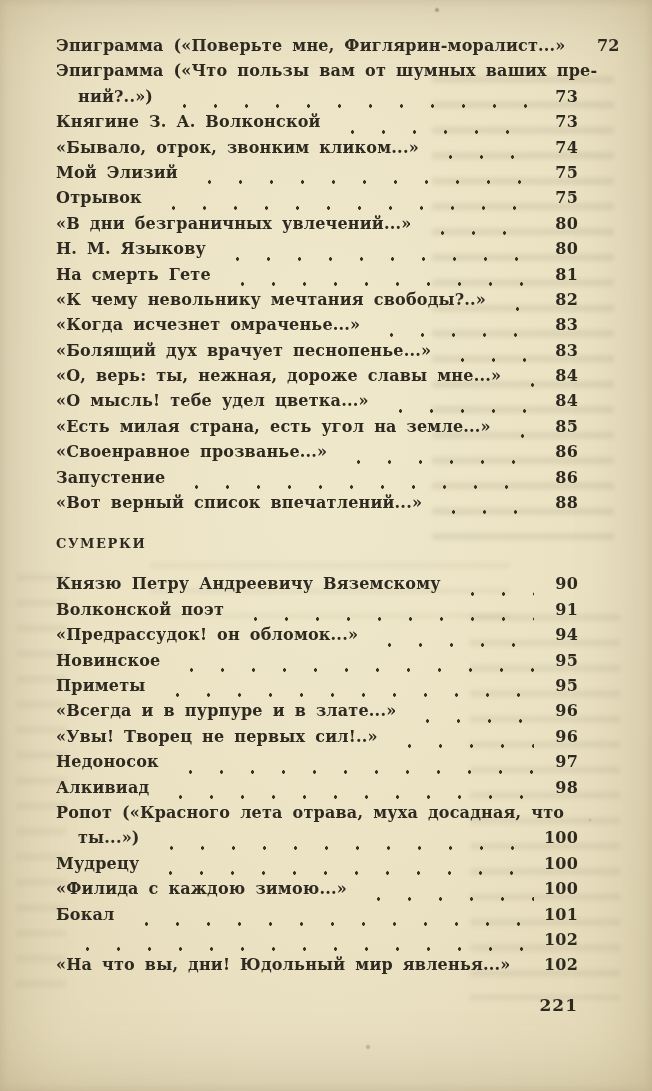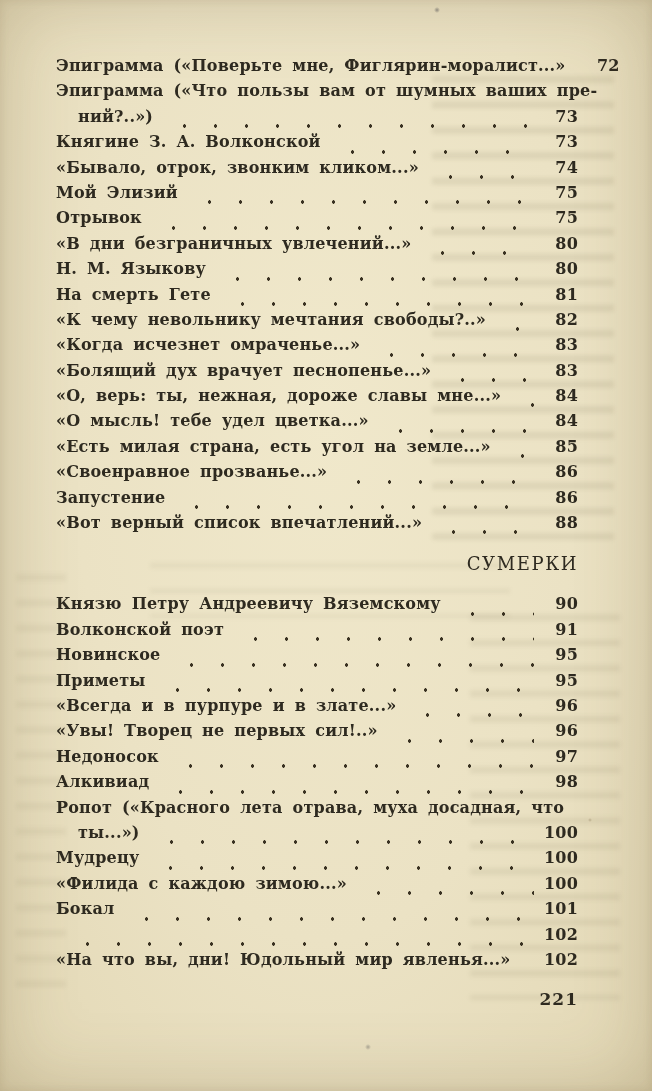--- a/index.html
+++ b/index.html
@@ -26,38 +26,38 @@
   .ghost{position:absolute;pointer-events:none;filter:blur(2px);}
   .g1{left:432px;top:62px;width:182px;height:478px;opacity:.45;
       background:repeating-linear-gradient(180deg, transparent 0 13px, rgba(125,118,88,.30) 15px 20px, transparent 22px 25.4px);}
   .g2{left:470px;top:600px;width:150px;height:400px;opacity:.40;
       background:repeating-linear-gradient(180deg, transparent 0 13px, rgba(125,118,88,.28) 15px 20px, transparent 22px 25.4px);}
   .g3{left:150px;top:548px;width:360px;height:70px;opacity:.35;
       background:repeating-linear-gradient(180deg, transparent 0 14px, rgba(125,118,88,.25) 16px 19px, transparent 21px 25.4px);}
   .g4{left:16px;top:560px;width:50px;height:440px;opacity:.30;
       background:repeating-linear-gradient(180deg, transparent 0 13px, rgba(125,118,88,.28) 15px 20px, transparent 22px 25.4px);}
 
-  .content{position:absolute;left:56px;top:56px;width:522px;}
+  .content{position:absolute;left:56px;top:36px;width:522px;}
   .row{
     display:flex;align-items:baseline;height:25.4px;
     font-size:16px;font-weight:700;letter-spacing:.2px;word-spacing:.26em;
     white-space:nowrap;
   }
   .row .t{flex:0 0 auto;}
   .row.indent{padding-left:22px;justify-content:space-between;}
   .leader{
     flex:1 1 auto;align-self:flex-end;height:10px;
     margin:0 8px 4px 10px;
     background-image:radial-gradient(circle, #3a3222 1.5px, transparent 1.9px);
     background-size:31px 4px;background-repeat:repeat-x;background-position:6px bottom;
   }
   .pg{flex:0 0 auto;min-width:36px;text-align:right;font-size:16px;}
   .section-heading{
-    margin:13px 0 17px;text-align:right;
-    font-size:18px;font-weight:400;letter-spacing:1.6px;line-height:26px;
+    margin:13px 0 17px;text-align:left;
+    font-size:13px;font-weight:700;letter-spacing:1.6px;line-height:26px;
   }
   .folio{margin-top:14px;text-align:right;font-size:17px;font-weight:700;letter-spacing:1px;}
 </style>
 </head>
 <body>
 
 <div class="page">
   <div class="ghost g1"></div>
   <div class="ghost g2"></div>
   <div class="ghost g3"></div>
@@ -165,20 +165,25 @@
       <span class="t">Князю Петру Андреевичу Вяземскому</span>
       <span class="leader"></span>
       <span class="pg">90</span>
     </div>
     <div class="row">
       <span class="t">Волконской поэт</span>
       <span class="leader"></span>
       <span class="pg">91</span>
     </div>
     <div class="row">
+      <span class="t">«Предрассудок! он обломок...»</span>
+      <span class="leader"></span>
+      <span class="pg">94</span>
+    </div>
+    <div class="row">
       <span class="t">Новинское</span>
       <span class="leader"></span>
       <span class="pg">95</span>
     </div>
     <div class="row">
       <span class="t">Приметы</span>
       <span class="leader"></span>
       <span class="pg">95</span>
     </div>
     <div class="row">

